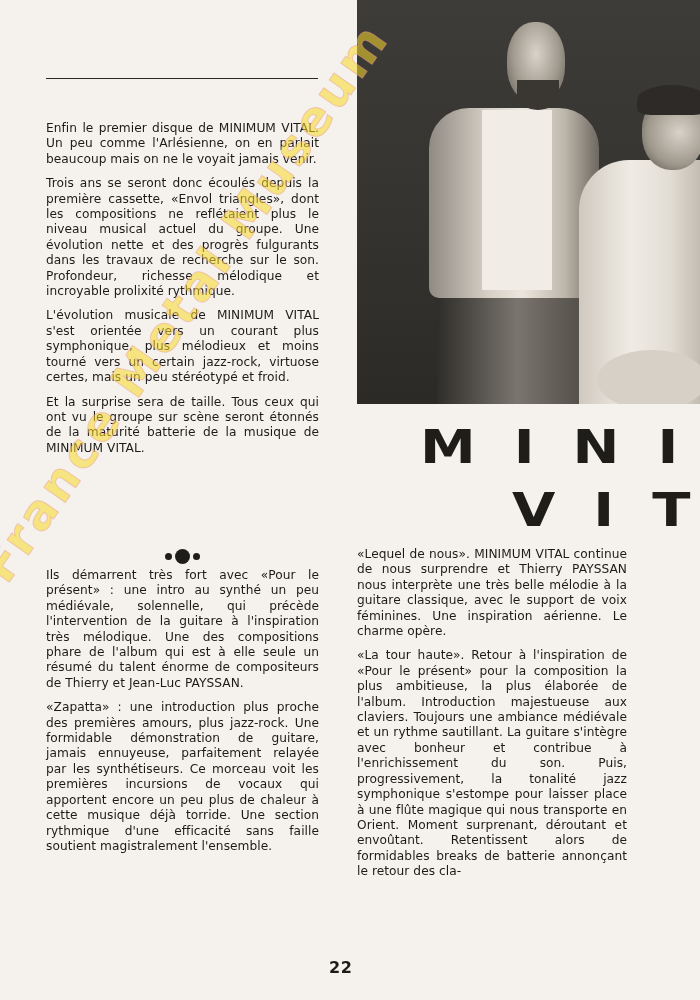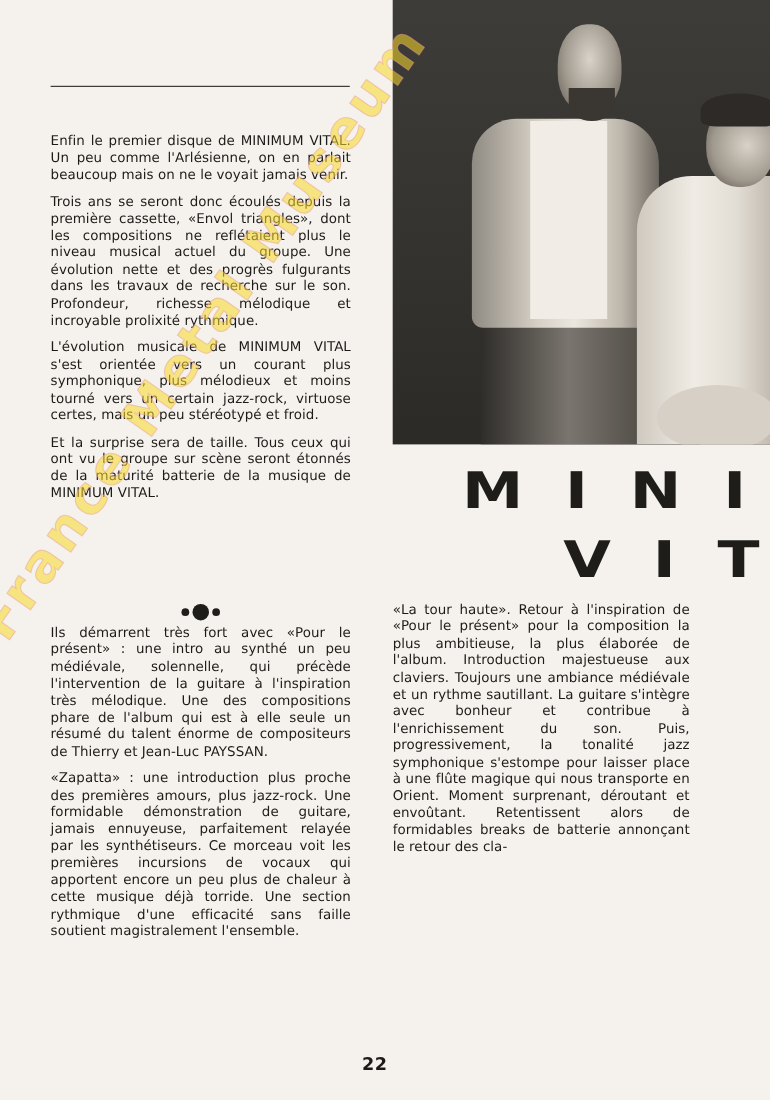--- a/index.html
+++ b/index.html
@@ -100,19 +100,20 @@
     <div class="figure p2-body"></div>
     <div class="figure p2-knee"></div>
     <div class="figure p2-head"></div>
     <div class="figure p2-hair"></div>
   </div>
 
   <div class="title-line title-1">MINI</div>
   <div class="title-line title-2">VIT</div>
 
   <div class="col col-right">
+    <p>«Lequel de nous». MINIMUM VITAL continue de nous surprendre et Thierry PAYSSAN nous interprète une très belle mélodie à la guitare classique, avec le support de voix féminines. Une inspiration aérienne. Le charme opère.</p>
     <p>«La tour haute». Retour à l'inspiration de «Pour le présent» pour la composition la plus ambitieuse, la plus élaborée de l'album. Introduction majestueuse aux claviers. Toujours une ambiance médiévale et un rythme sautillant. La guitare s'intègre avec bonheur et contribue à l'enrichissement du son. Puis, progressivement, la tonalité jazz symphonique s'estompe pour laisser place à une flûte magique qui nous transporte en Orient. Moment surprenant, déroutant et envoûtant. Retentissent alors de formidables breaks de batterie annonçant le retour des cla-</p>
   </div>
 
   <div class="page-number">22</div>
 
   <div class="watermark">France Metal Museum</div>
 </div>
 
 </body></html>

